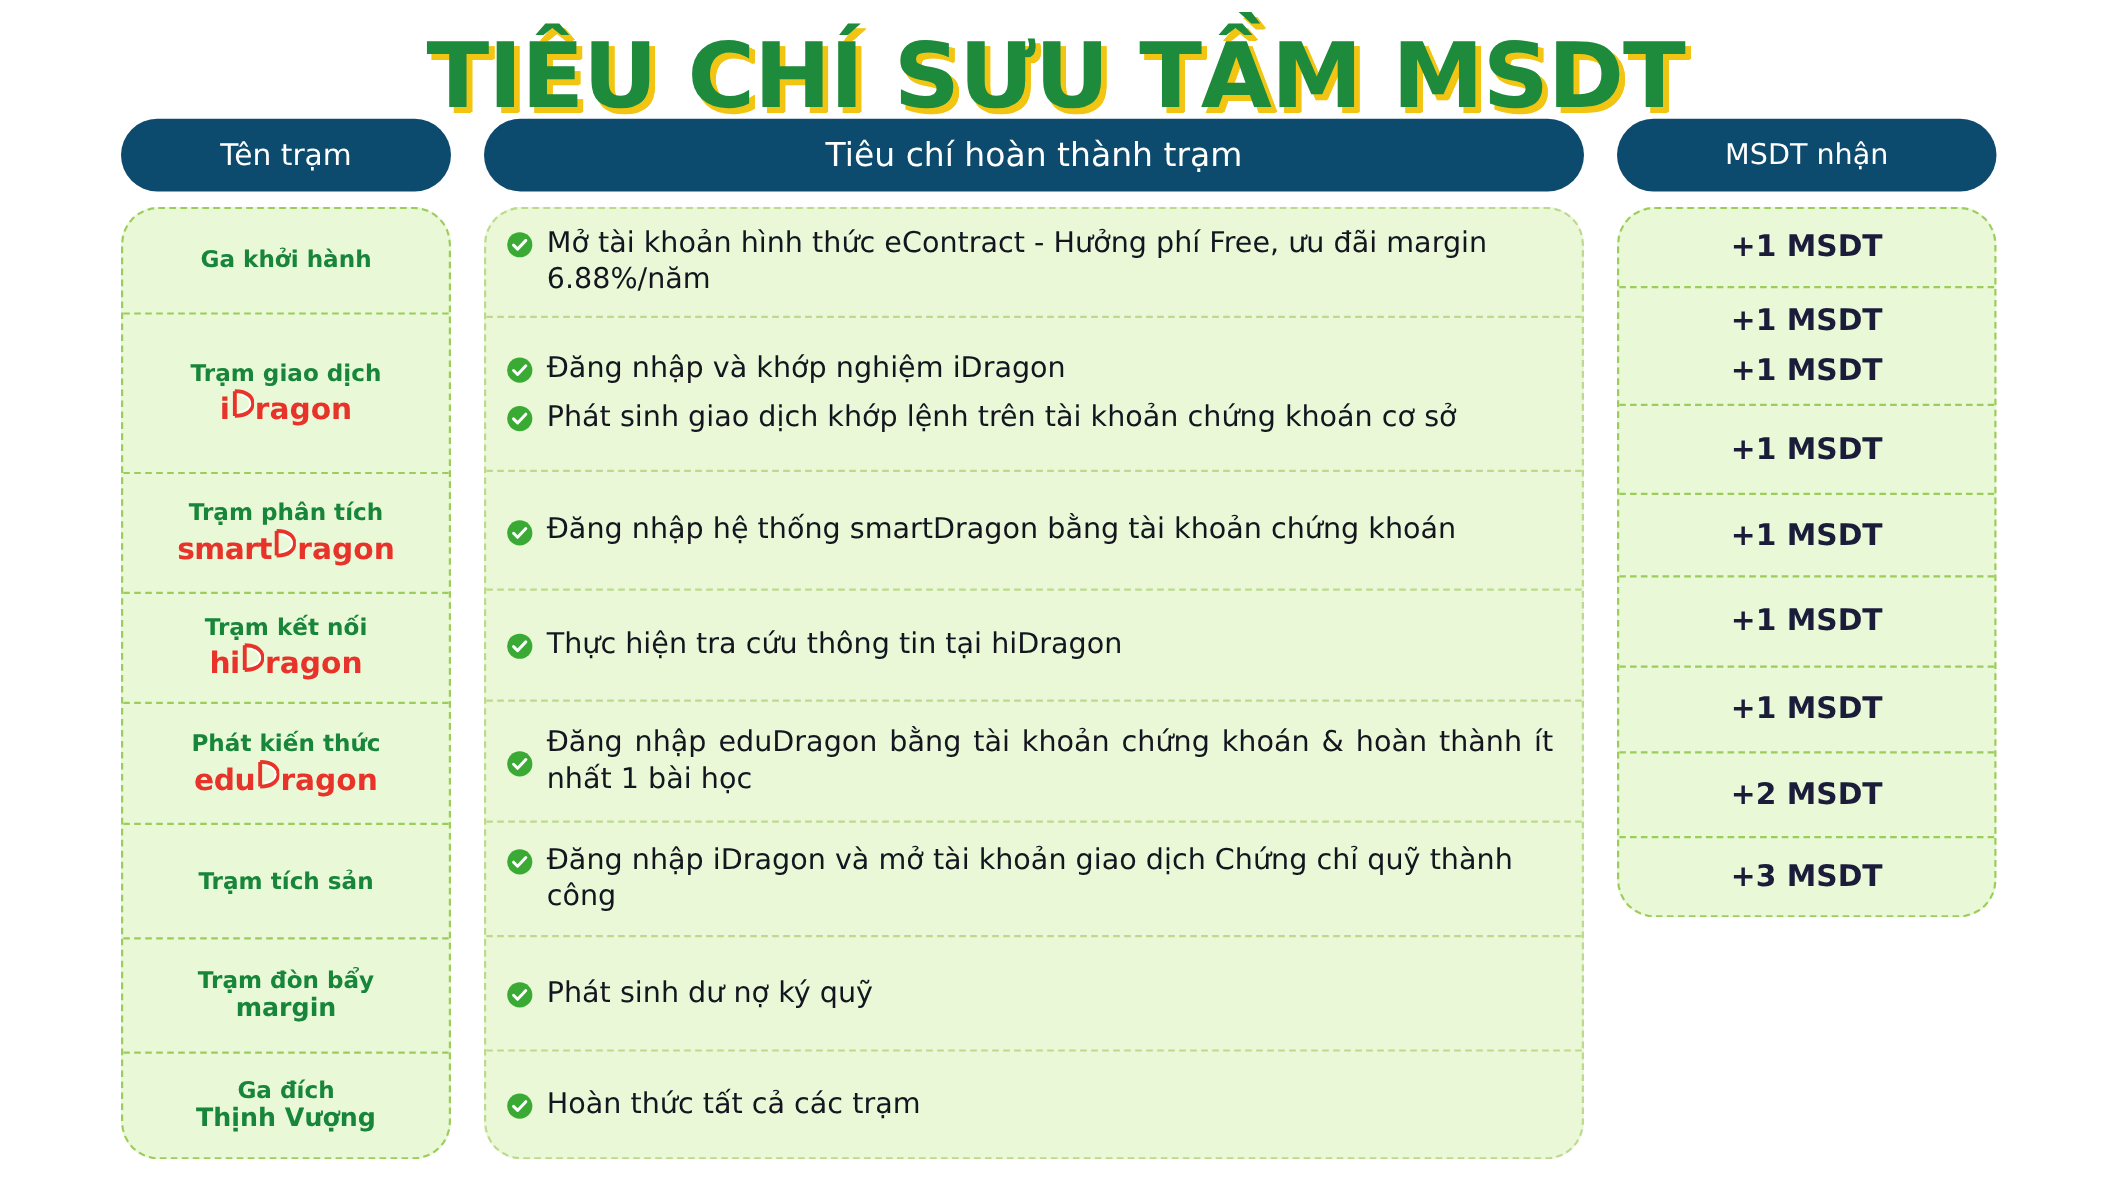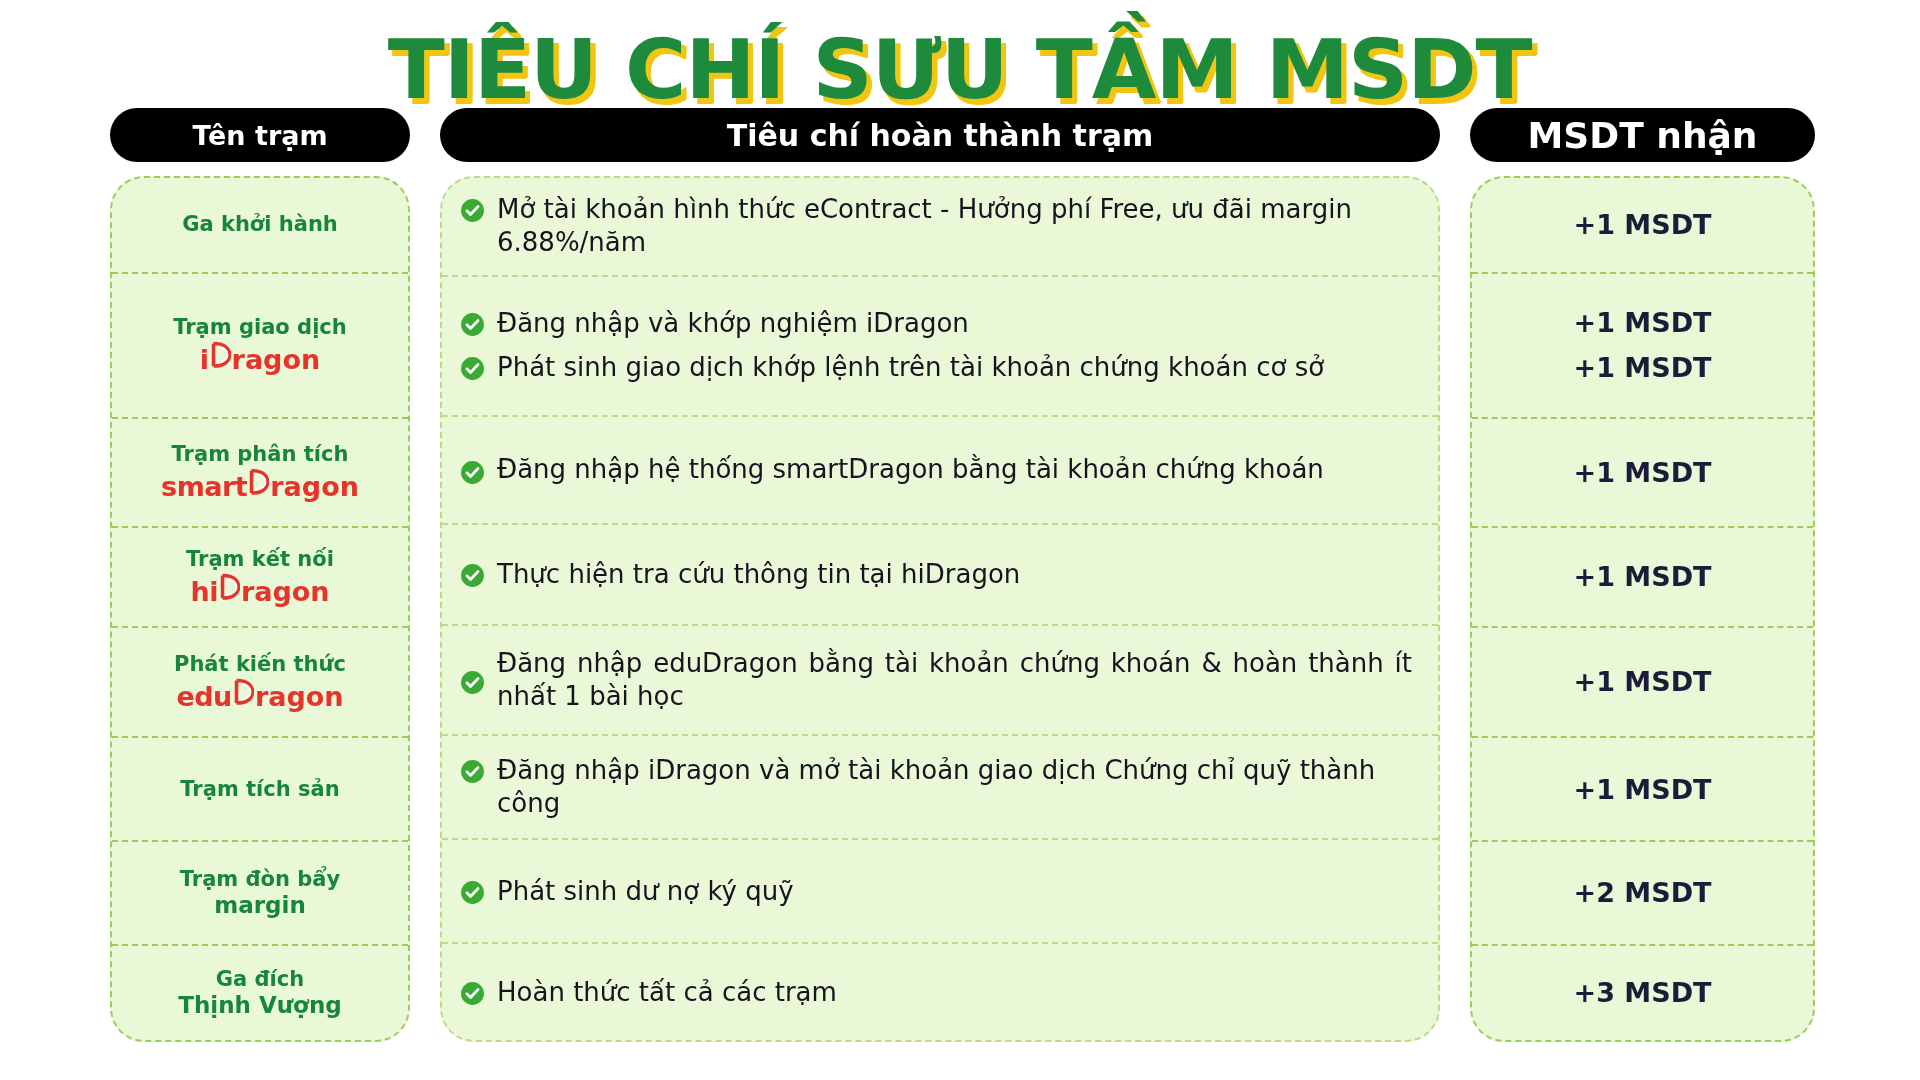--- a/index.html
+++ b/index.html
@@ -33,29 +33,29 @@
     display:grid;
     grid-template-columns:110px 300px 30px 1000px 30px 345px 105px;
     grid-template-rows:auto 14px auto;
   }
   .col-left{grid-column:2;}
   .col-mid{grid-column:4;}
   .col-right{grid-column:6;}
 
   
   .hdr{
-    background:#000000;border-radius:34px;height:54px;
+    background:#0c4a6e;border-radius:34px;height:66px;
     display:flex;align-items:center;justify-content:center;
-    color:#ffffff;font-weight:700;
+    color:#ffffff;font-weight:400;
     font-family:"DejaVu Sans",sans-serif;
     grid-row:1;
   }
   .hdr-left{font-size:27px;}
   .hdr-mid{font-size:30px;}
-  .hdr-right{font-size:36px;}
+  .hdr-right{font-size:26px;}
 
   
   .panel{
     grid-row:3;
     background:#e9f8d6;
     border:2.5px dashed #9ccc5a;
     border-radius:34px;
     box-sizing:border-box;
     display:flex;flex-direction:column;
     overflow:hidden;
@@ -302,21 +302,21 @@
             <span class="chk">
               <svg viewBox="0 0 24 24" aria-hidden="true">
                 <circle cx="12" cy="12" r="11" fill="#3aaa35"></circle>
                 <path d="M6.6 12.3l3.5 3.5 7.2-7.6" fill="none" stroke="#ffffff" stroke-width="2.6" stroke-linecap="round" stroke-linejoin="round"></path>
               </svg>
             </span>
             <span class="tx">Hoàn thức tất cả các trạm</span>
           </div>
         </div>
       </div>
-    <div class="panel panel-right col-right" id="panel-right" style="height: 866px; justify-content: center;">
+    <div class="panel panel-right col-right" id="panel-right" style="height: 646px; justify-content: center;">
         <div class="cell cell-right" style="flex: 95 0 0px;">
           <div>+1 MSDT</div>
         </div>
         <div class="cell cell-right" style="flex: 150 0 0px;">
           <div>+1 MSDT</div>
           <div>+1 MSDT</div>
         </div>
         <div class="cell cell-right" style="flex: 110 0 0px;">
           <div>+1 MSDT</div>
         </div>

